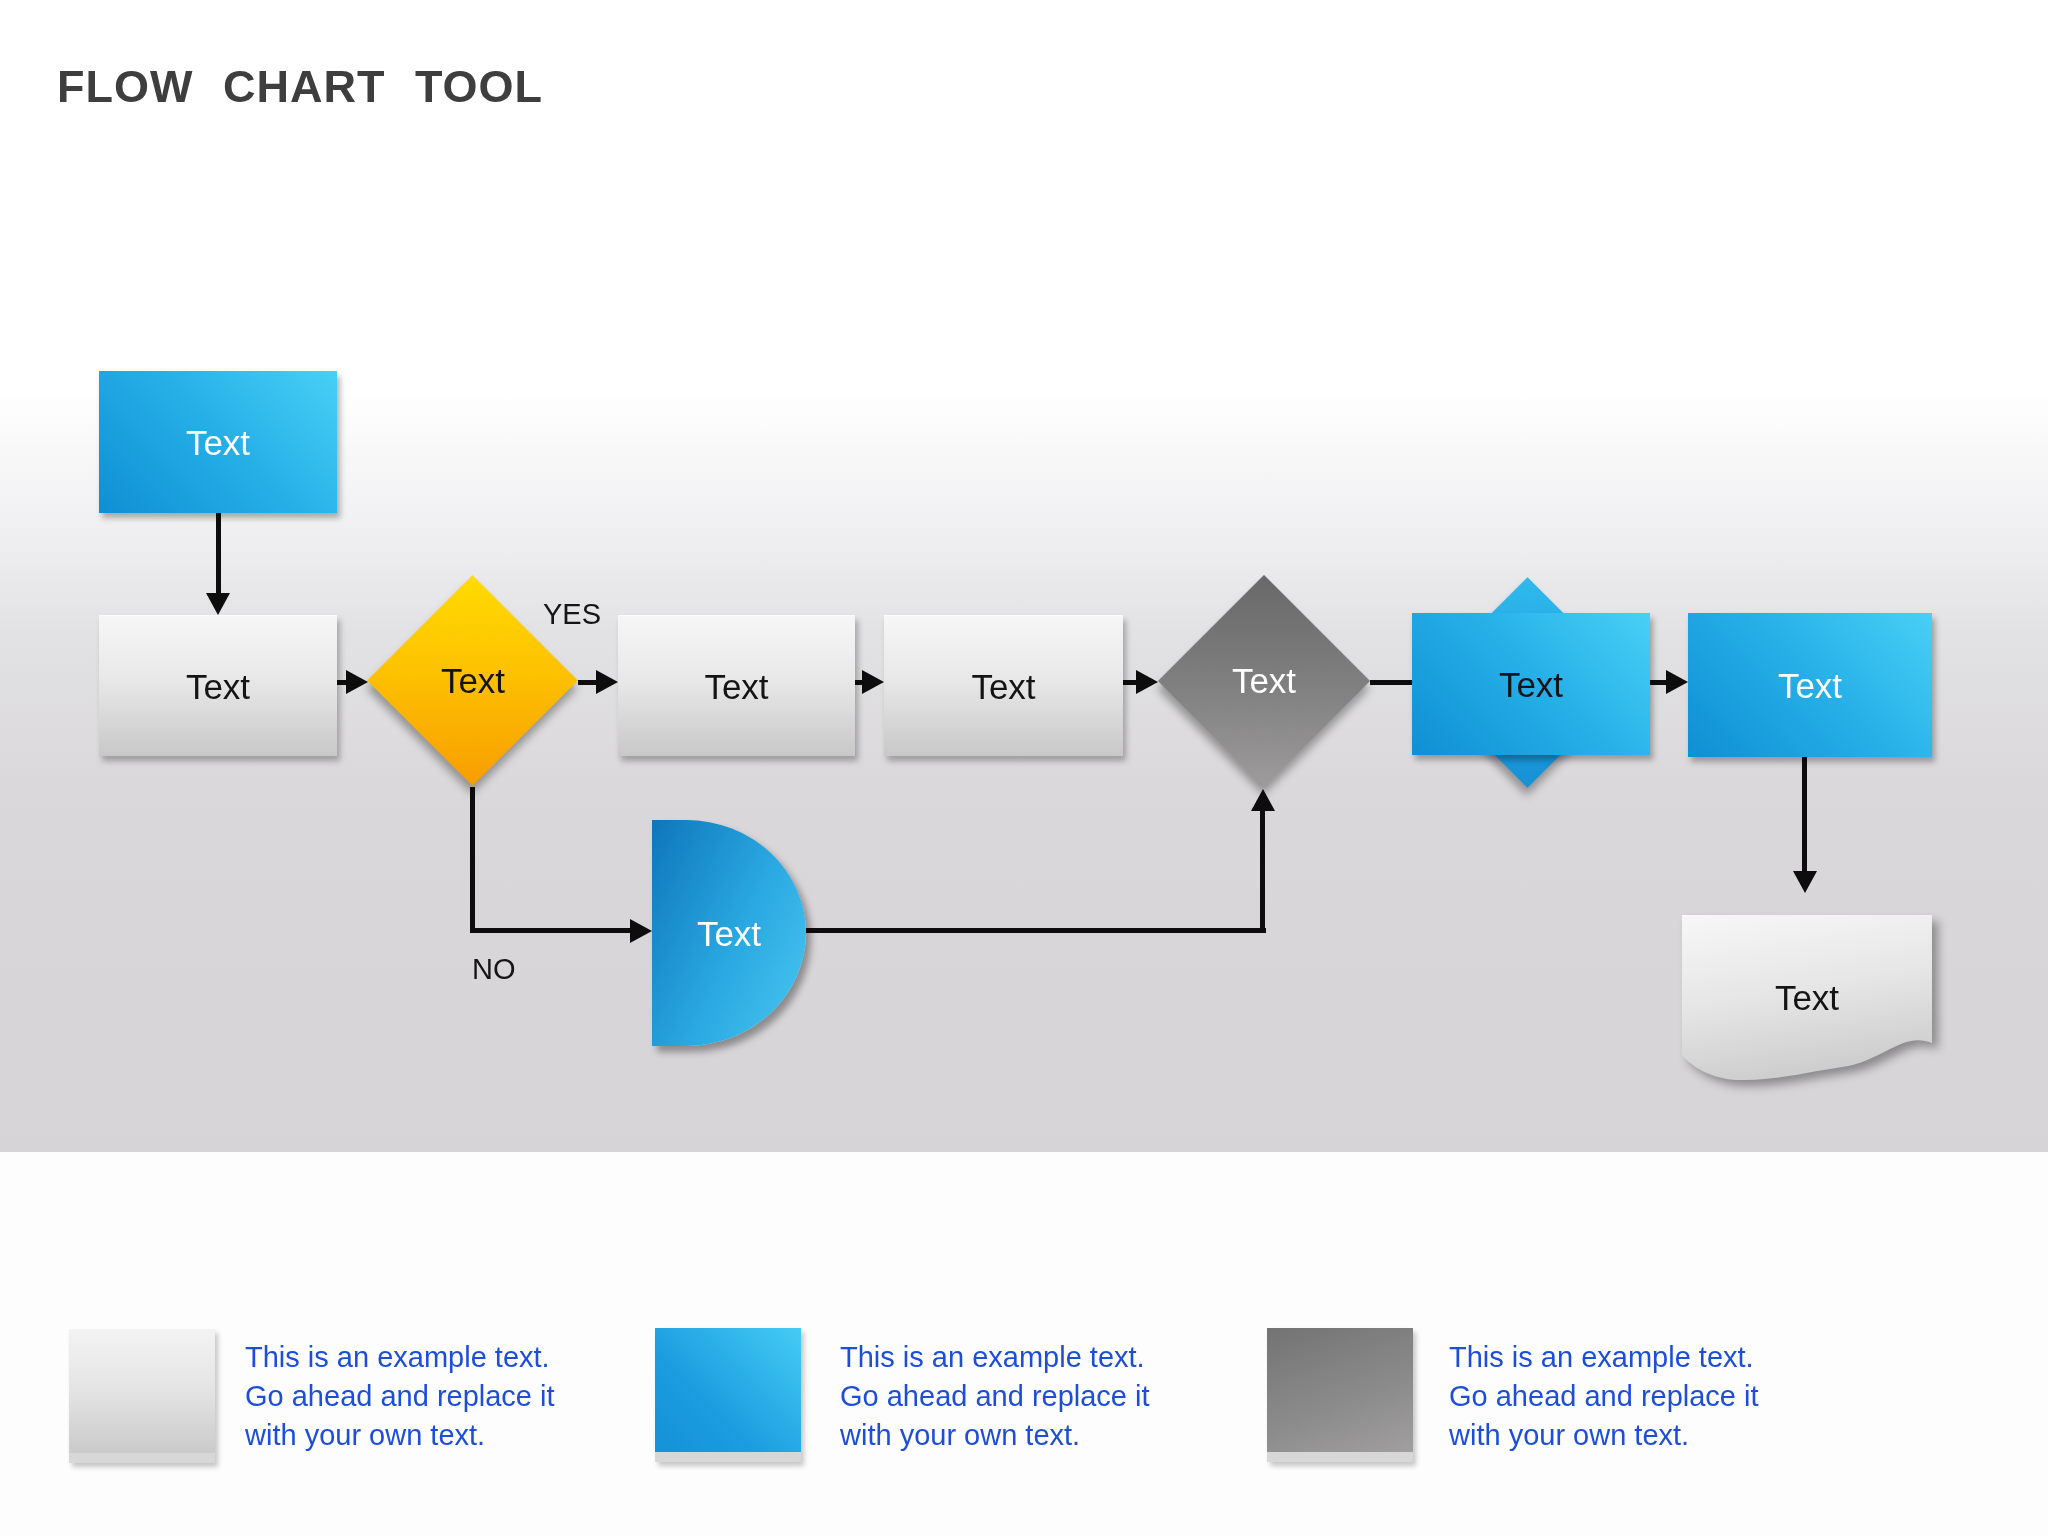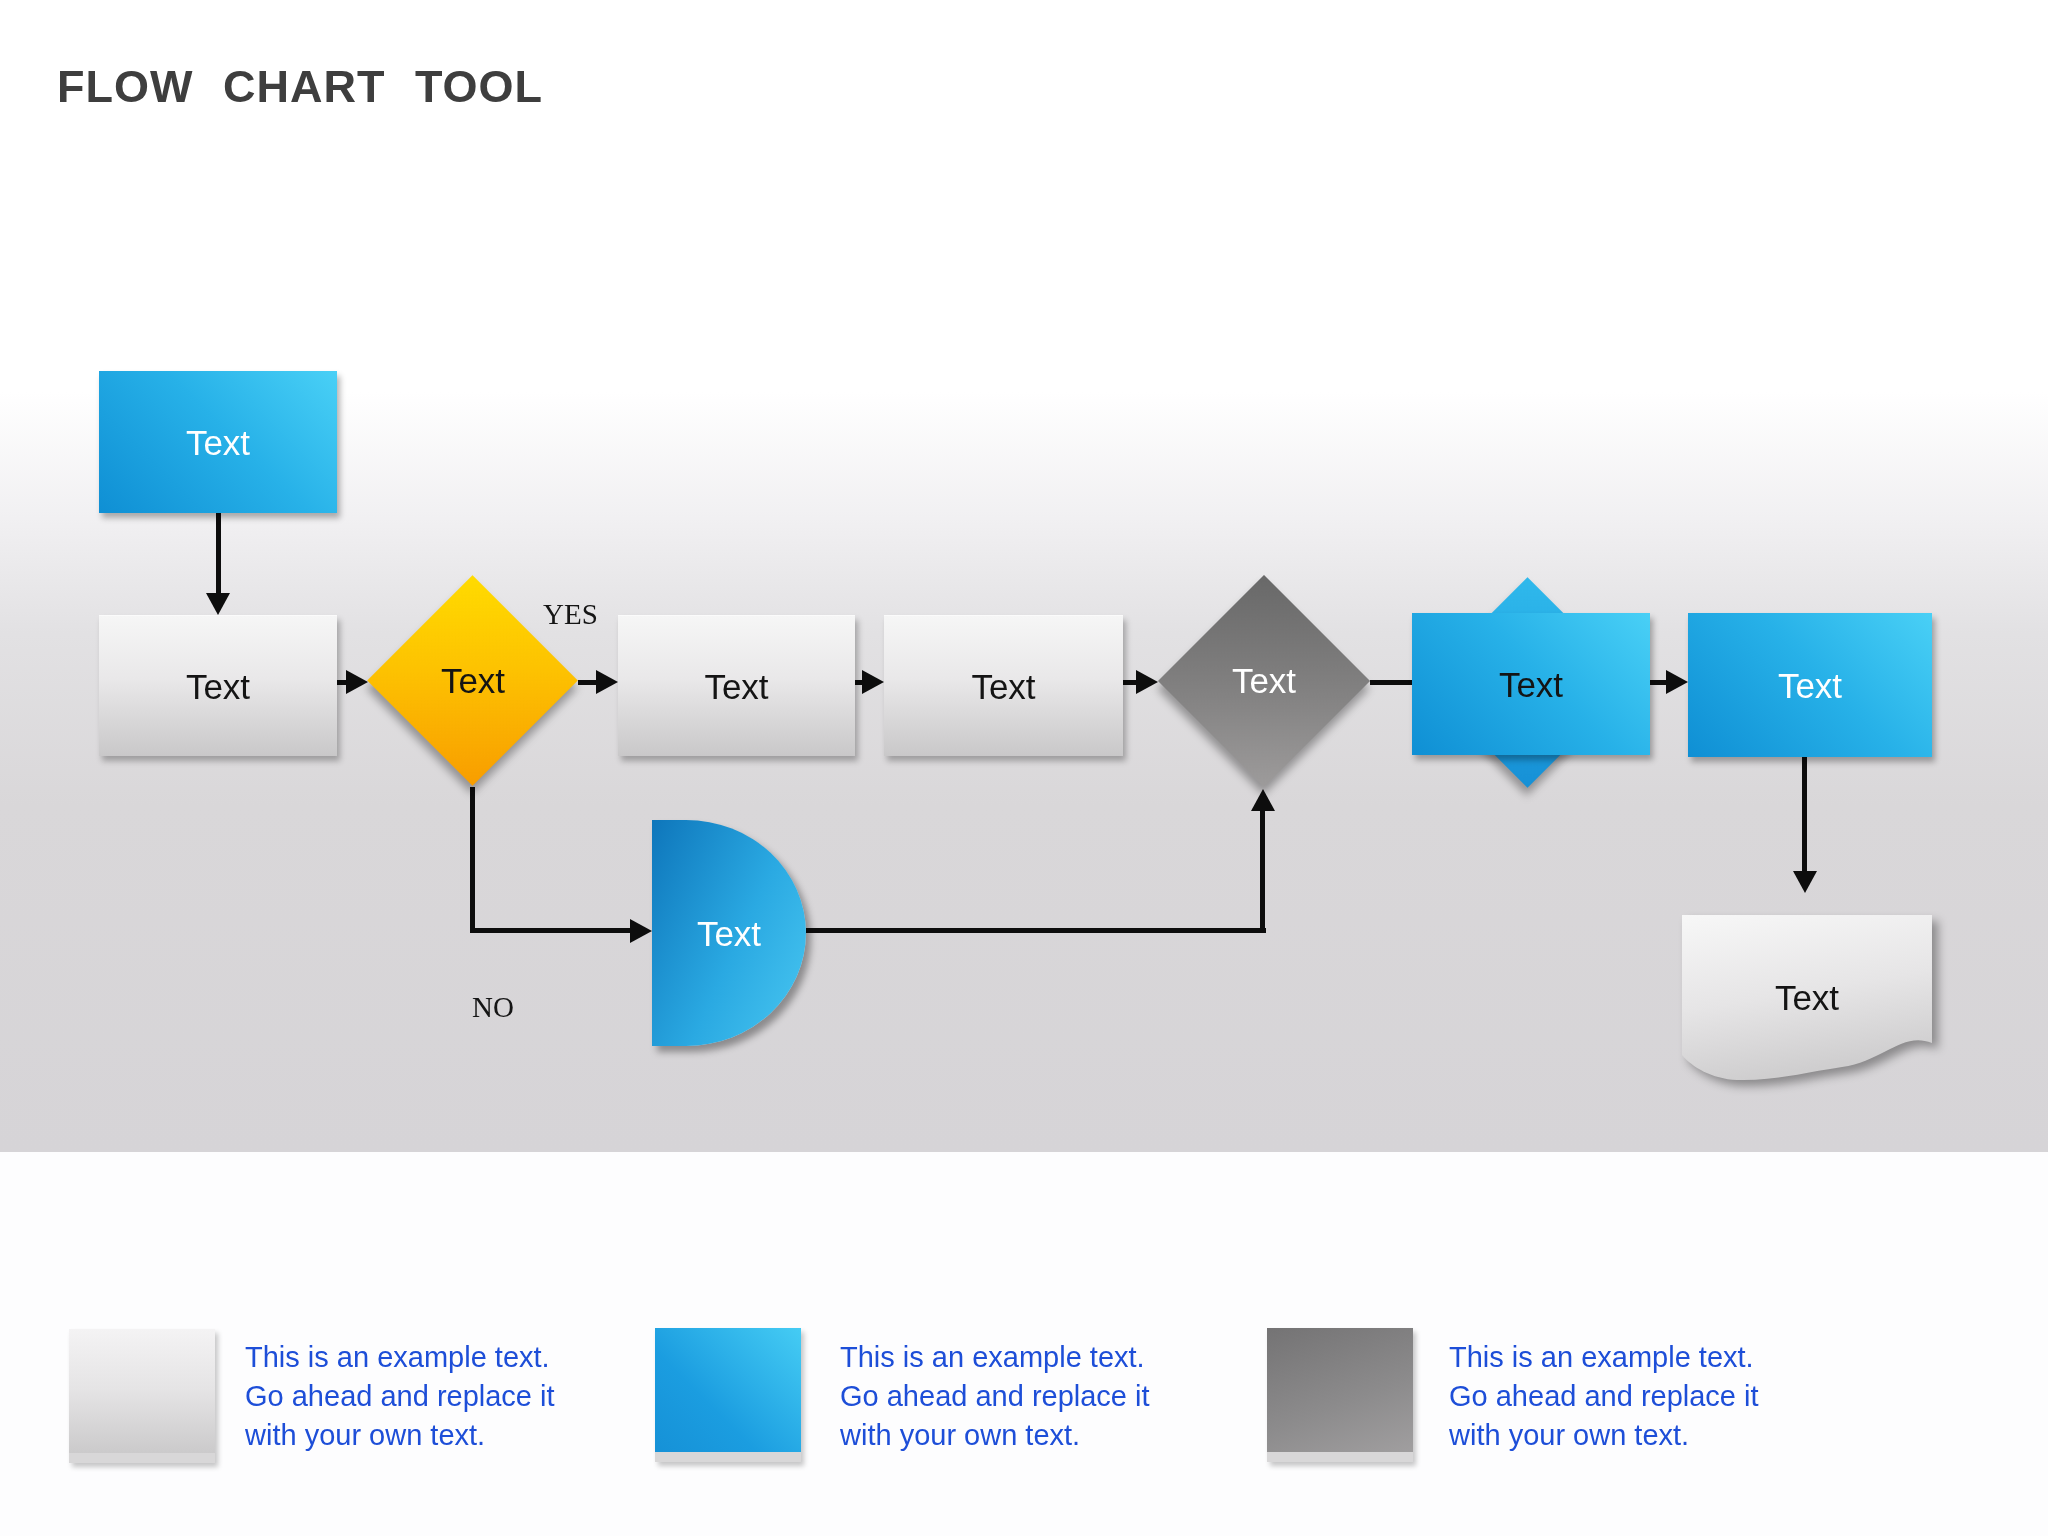--- a/index.html
+++ b/index.html
@@ -66,21 +66,21 @@
     position:absolute;left:0;top:48px;width:250px;height:70px;
     display:flex;align-items:center;justify-content:center;
     font-size:35px;color:#141414;z-index:3;
   }
   
   .ln{position:absolute;background:#0d0d0d;}
   .ah{position:absolute;width:0;height:0;}
   .ah-right{border-top:12px solid transparent;border-bottom:12px solid transparent;border-left:22px solid #0d0d0d;}
   .ah-down{border-left:12px solid transparent;border-right:12px solid transparent;border-top:22px solid #0d0d0d;}
   .ah-up{border-left:12px solid transparent;border-right:12px solid transparent;border-bottom:22px solid #0d0d0d;}
-  .edge-label{position:absolute;font-size:29px;color:#151515;line-height:1;font-family:Liberation Serif, serif;}
+  .edge-label{position:absolute;font-size:29px;color:#151515;line-height:1;}
 
   
   .swatch{position:absolute;width:146px;height:134px;box-shadow:3px 4px 5px rgba(0,0,0,0.22);}
   .swatch::after{content:'';position:absolute;left:0;right:0;bottom:0;height:10px;background:#d8d7d8;}
   .swatch-gray{background:linear-gradient(180deg,#f4f3f4 0%,#e5e4e5 45%,#c7c6c7 100%);}
   .swatch-blue{background:linear-gradient(225deg,#45ccf4 0%,#1b9de0 60%,#1590d6 100%);}
   .swatch-darkgray{background:linear-gradient(160deg,#747374 0%,#8c8b8c 55%,#a3a1a2 100%);}
   .legend-text{position:absolute;font-size:29px;line-height:39px;color:#1d4ed8;white-space:nowrap;}
 </style>
 </head>
@@ -116,21 +116,21 @@
 
   <div class="ln" style="left:470px;top:787px;width:5px;height:146px;"></div>
   <div class="ln" style="left:470px;top:928px;width:162px;height:5px;"></div>
   <div class="ah ah-right" style="left:630px;top:919px;"></div>
 
   <div class="ln" style="left:806px;top:928px;width:460px;height:5px;"></div>
   <div class="ln" style="left:1260px;top:809px;width:5px;height:122px;"></div>
   <div class="ah ah-up" style="left:1251px;top:789px;"></div>
 
   <div class="edge-label" style="left:543px;top:600px;">YES</div>
-  <div class="edge-label" style="left:472px;top:955px;margin-top:38px;">NO</div>
+  <div class="edge-label" style="left:472px;top:955px;">NO</div>
 
   <div class="node rect-blue" style="left:99px;top:371px;width:238px;height:142px;">
     <span class="node-label lbl-white">Text</span>
   </div>
 
   <div class="node rect-gray" style="left:99px;top:615px;width:238px;height:140px;">
     <span class="node-label lbl-black">Text</span>
   </div>
 
   <div class="diamond-box" style="left:368px;top:575px;width:210px;height:212px;">

